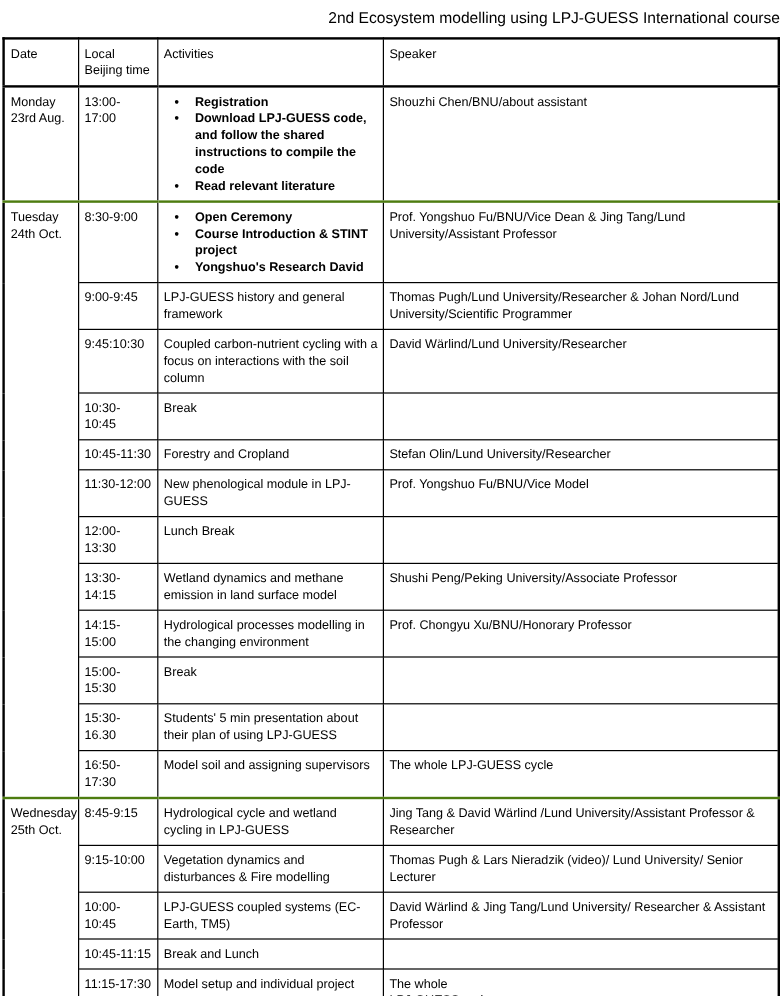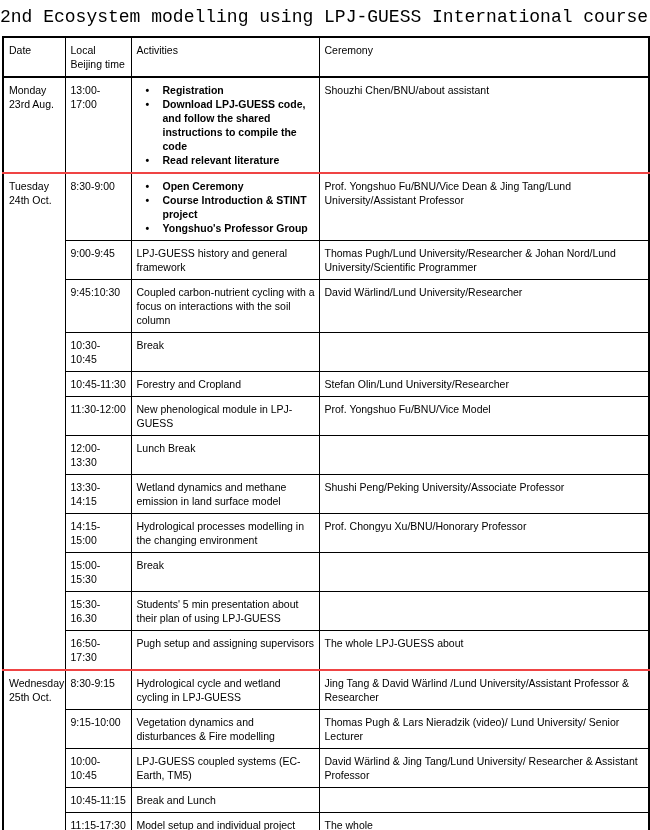--- a/index.html
+++ b/index.html
@@ -8,25 +8,24 @@
     background: #ffffff;
     color: #000000;
     font-family: "Liberation Sans", "DejaVu Sans", sans-serif;
   }
   body {
     width: 650px;
     height: 830px;
     overflow: hidden;
   }
   .page-title {
-    font-size: 18px;
+    font-size: 13px;
     font-weight: normal;
-    text-align: left;
+    text-align: right;
     margin: 7px 0 9px 0;
-    font-family: Liberation Mono, monospace;
   }
   table.schedule {
     border-collapse: collapse;
     table-layout: fixed;
     width: 646px;
     margin-left: 2px;
     border: 2px solid #000;
     font-size: 10.5px;
   }
   col.c-date { width: 62px; }
@@ -35,21 +34,21 @@
   col.c-spk  { width: 330px; }
   th, td {
     border: 1px solid #000;
     vertical-align: top;
     text-align: left;
     font-weight: normal;
     line-height: 14px;
     padding: 5px 4px 5px 5px;
   }
   thead th { border-bottom: 2px solid #000; margin-left: 48px; }
-  tr.day-first td { border-top: 2px solid #ef4444; }
+  tr.day-first td { border-top: 2px solid #4d7c0f; }
   ul.bullets {
     margin: 0;
     padding: 0 0 0 9px;
     list-style: none;
     font-weight: bold;
   }
   ul.bullets li { padding-left: 17px; }
   ul.bullets li::before {
     content: "\2022";
     display: inline-block;
@@ -68,21 +67,21 @@
     <col class="c-date">
       <col class="c-time">
       <col class="c-act">
       <col class="c-spk">
   </colgroup>
   <thead>
     <tr>
         <th>Date</th>
         <th>Local Beijing time</th>
         <th>Activities</th>
-        <th>Ceremony</th>
+        <th>Speaker</th>
       </tr>
   </thead>
   <tbody>
       <tr class="day-first">
         <td rowspan="1">
           <span class="line">Monday</span>
           <span class="line">23rd Aug.</span>
         </td>
         <td>13:00-17:00</td>
         <td>
@@ -97,21 +96,21 @@
       <tr class="day-first">
         <td rowspan="12">
           <span class="line">Tuesday</span>
           <span class="line">24th Oct.</span>
         </td>
         <td>8:30-9:00</td>
         <td>
           <ul class="bullets">
             <li>Open Ceremony</li>
             <li>Course Introduction &amp; STINT project</li>
-            <li>Yongshuo's Professor Group</li>
+            <li>Yongshuo's Research David</li>
           </ul>
         </td>
         <td>Prof. Yongshuo Fu/BNU/Vice Dean &amp; Jing Tang/Lund University/Assistant Professor</td>
       </tr>
       <tr>
         <td>9:00-9:45</td>
         <td>LPJ-GUESS history and general framework</td>
         <td>Thomas Pugh/Lund University/Researcher &amp; Johan Nord/Lund University/Scientific Programmer</td>
       </tr>
       <tr>
@@ -154,29 +153,29 @@
         <td>Break</td>
         <td></td>
       </tr>
       <tr>
         <td>15:30-16.30</td>
         <td>Students' 5 min presentation about their plan of using LPJ-GUESS</td>
         <td></td>
       </tr>
       <tr>
         <td>16:50-17:30</td>
-        <td>Pugh setup and assigning supervisors</td>
-        <td>The whole LPJ-GUESS about</td>
+        <td>Model soil and assigning supervisors</td>
+        <td>The whole LPJ-GUESS cycle</td>
       </tr>
       <tr class="day-first">
         <td rowspan="5">
           <span class="line">Wednesday</span>
           <span class="line">25th Oct.</span>
         </td>
-        <td>8:30-9:15</td>
+        <td>8:45-9:15</td>
         <td>Hydrological cycle and wetland cycling in LPJ-GUESS</td>
         <td>Jing Tang &amp; David Wärlind /Lund University/Assistant Professor &amp; Researcher</td>
       </tr>
       <tr>
         <td>9:15-10:00</td>
         <td>Vegetation dynamics and disturbances &amp; Fire modelling</td>
         <td>Thomas Pugh &amp; Lars Nieradzik (video)/ Lund University/ Senior Lecturer</td>
       </tr>
       <tr>
         <td>10:00-10:45</td>

